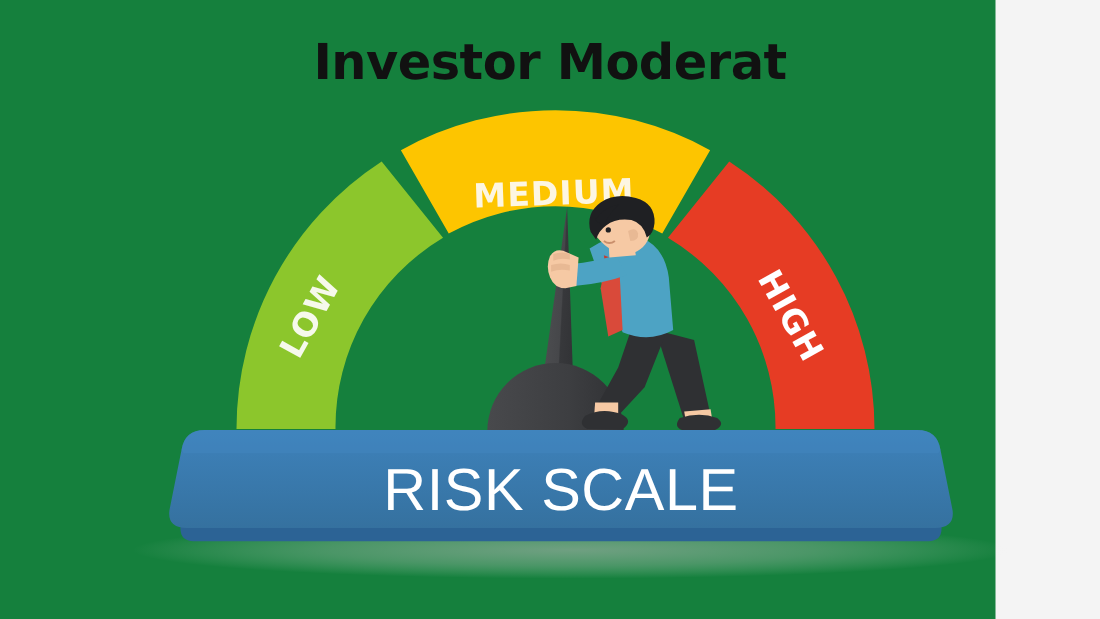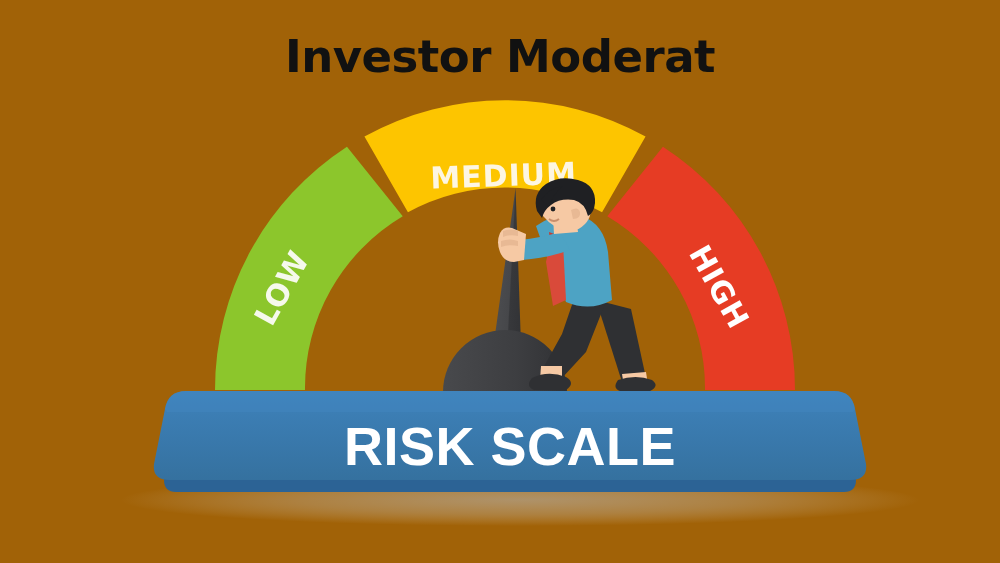--- a/index.html
+++ b/index.html
@@ -8,23 +8,23 @@
   }
   body {
     width: 1000px;
     height: 563px;
     background: #f4f4f4;
     font-family: "Liberation Sans", sans-serif;
     overflow: hidden;
   }
   #stage {
     position: relative;
-    width: 1000px;
+    width: 905px;
     height: 563px;
-    background: #a16207;
+    background: #15803d;
   }
   #title {
     position: absolute;
     left: 0;
     top: 30px;
     width: 1000px;
     text-align: center;
     font-size: 45px;
     font-weight: bold;
     color: #111111;
@@ -42,21 +42,21 @@
     font-size: 30px;
     letter-spacing: 1px;
   }
   #banner-text {
     position: absolute;
     left: 165px;
     top: 415px;
     width: 690px;
     text-align: center;
     font-size: 54px;
-    font-weight: 700;
+    font-weight: 400;
     color: #ffffff;
     letter-spacing: 0.5px;
     font-family: "Liberation Sans", sans-serif;
     pointer-events: none;
   }
 </style>
 </head>
 <body>
 
 <div id="stage">

